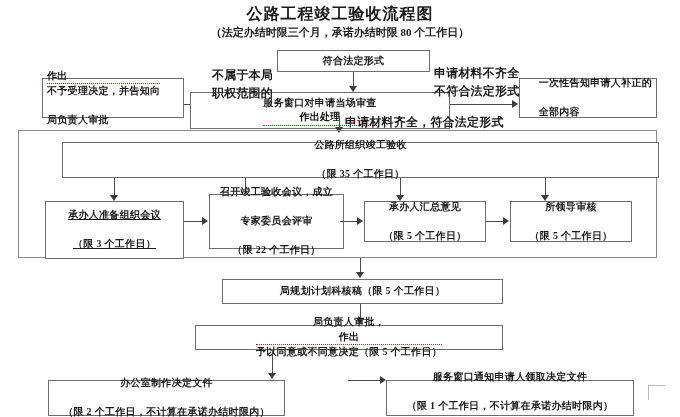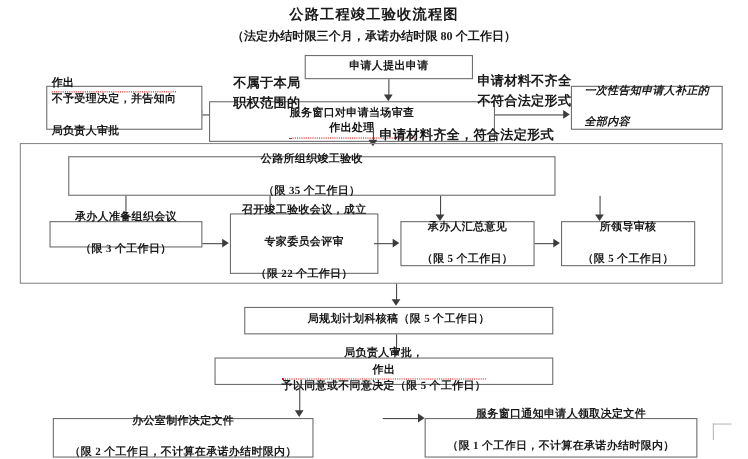--- a/index.html
+++ b/index.html
@@ -9,21 +9,21 @@
     font-family:"Liberation Serif","DejaVu Serif",serif;
     color:#1a1a1a;
     overflow:hidden;
     position:relative;
   }
   #sheet{position:absolute;left:0;top:0;width:680px;height:417px;}
 
   
   .title{
     position:absolute;left:0;top:4px;width:680px;
-    text-align:center;font-size:13px;font-weight:bold;
+    text-align:center;font-size:16px;font-weight:bold;
     letter-spacing:1px;
   }
   .subtitle{
     position:absolute;left:0;top:25px;width:680px;
     text-align:center;font-size:11px;font-weight:bold;
     letter-spacing:0px;
   }
 
   
   .box{
@@ -85,21 +85,21 @@
 </style>
 </head>
 <body>
 
 <div id="sheet">
 
   <div class="title">公路工程竣工验收流程图</div>
   <div class="subtitle">（法定办结时限三个月，承诺办结时限 80 个工作日）</div>
 
   <div class="box" style="left:277px;top:50px;width:153px;height:22px;">
-    <span>申请人提出申请</span>
+    <span>符合法定形式</span>
   </div>
 
   <div class="vline" style="left:353px;top:72px;height:15px;"></div>
   <div class="arrow-d" style="left:349px;top:86px;"></div>
 
   <div class="box" style="left:190px;top:92px;width:260px;height:37px;">
     <span>
       <span>服务窗口对申请当场审查</span>
         <span class="red-u">作出处理</span>
     </span>
@@ -120,53 +120,53 @@
     </span>
   </div>
 
   <div class="lbl" style="left:434px;top:64px;">
     <span>申请材料不齐全</span><br>
     <span>不符合法定形式</span>
   </div>
   <div class="hline" style="left:450px;top:104px;width:63px;"></div>
   <div class="arrow-r" style="left:512px;top:100px;"></div>
 
-  <div class="box" style="left:519px;top:78px;width:138px;height:40px;text-align:left;justify-content:center;font-style:italic;">
+  <div class="box" style="left:519px;top:78px;width:138px;height:40px;text-align:left;justify-content:flex-end;">
     <span style="text-align:left;">
       <span>一次性告知申请人补正的</span><br>
       <span>全部内容</span>
     </span>
   </div>
 
   <div class="lbl" style="left:345px;top:113px;">申请材料齐全，符合法定形式</div>
   <div class="vline" style="left:339px;top:116px;height:12px;"></div>
   <div class="arrow-d" style="left:335px;top:127px;"></div>
 
   <div class="frame" style="left:18px;top:130px;width:639px;height:128px;"></div>
 
-  <div class="box" style="left:62px;top:142px;width:443px;height:36px;">
+  <div class="box" style="left:62px;top:142px;width:597px;height:36px;">
     <span>
       <span>公路所组织竣工验收</span><br>
       <span>（限 35 个工作日）</span>
     </span>
   </div>
 
   <div class="vline" style="left:114px;top:178px;height:18px;"></div>
   <div class="arrow-d" style="left:110px;top:195px;"></div>
 
   <div class="vline" style="left:245px;top:178px;height:18px;"></div>
   <div class="arrow-d" style="left:241px;top:195px;"></div>
 
   <div class="vline" style="left:400px;top:178px;height:18px;"></div>
   <div class="arrow-d" style="left:396px;top:195px;"></div>
 
   <div class="vline" style="left:545px;top:178px;height:18px;"></div>
   <div class="arrow-d" style="left:541px;top:195px;"></div>
 
-  <div class="box" style="left:45px;top:201px;width:139px;height:24px;">
+  <div class="box" style="left:45px;top:201px;width:139px;height:58px;text-decoration:underline;">
     <span>
       <span>承办人准备组织会议</span><br>
       <span>（限 3 个工作日）</span>
     </span>
   </div>
   <div class="hline" style="left:184px;top:221px;width:19px;"></div>
   <div class="arrow-r" style="left:202px;top:217px;"></div>
 
   <div class="box" style="left:209px;top:194px;width:135px;height:55px;">
     <span>

